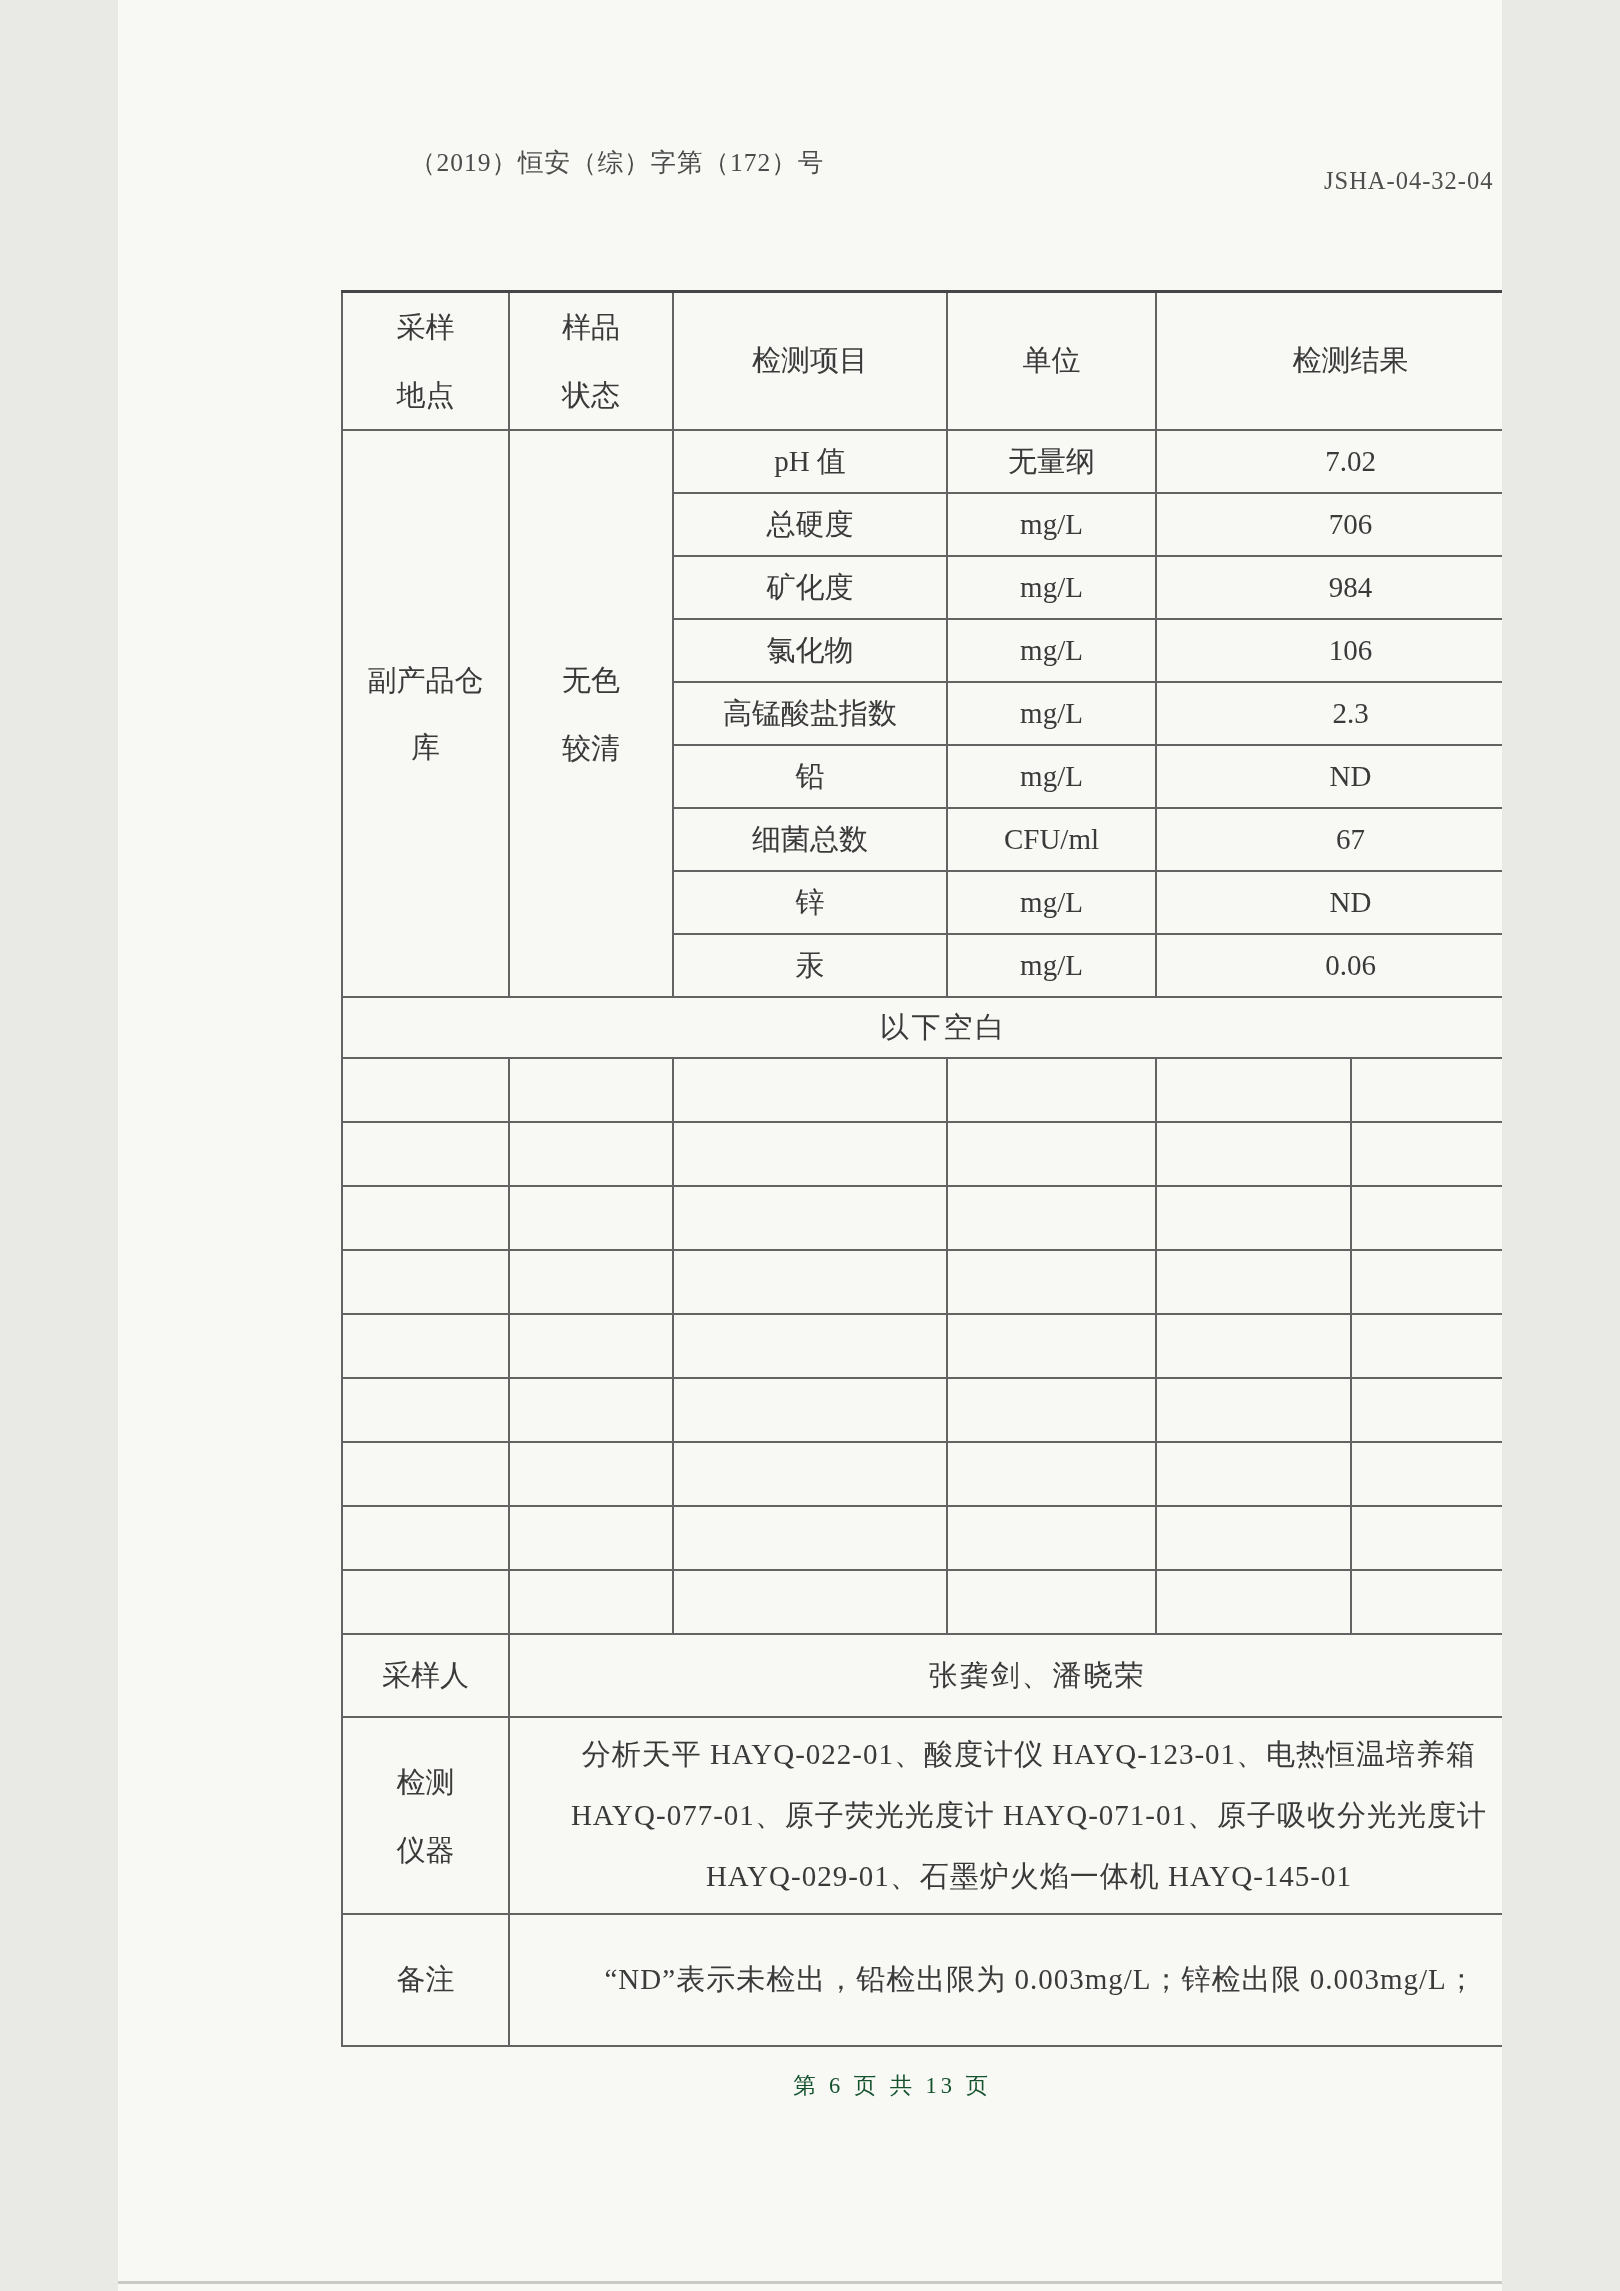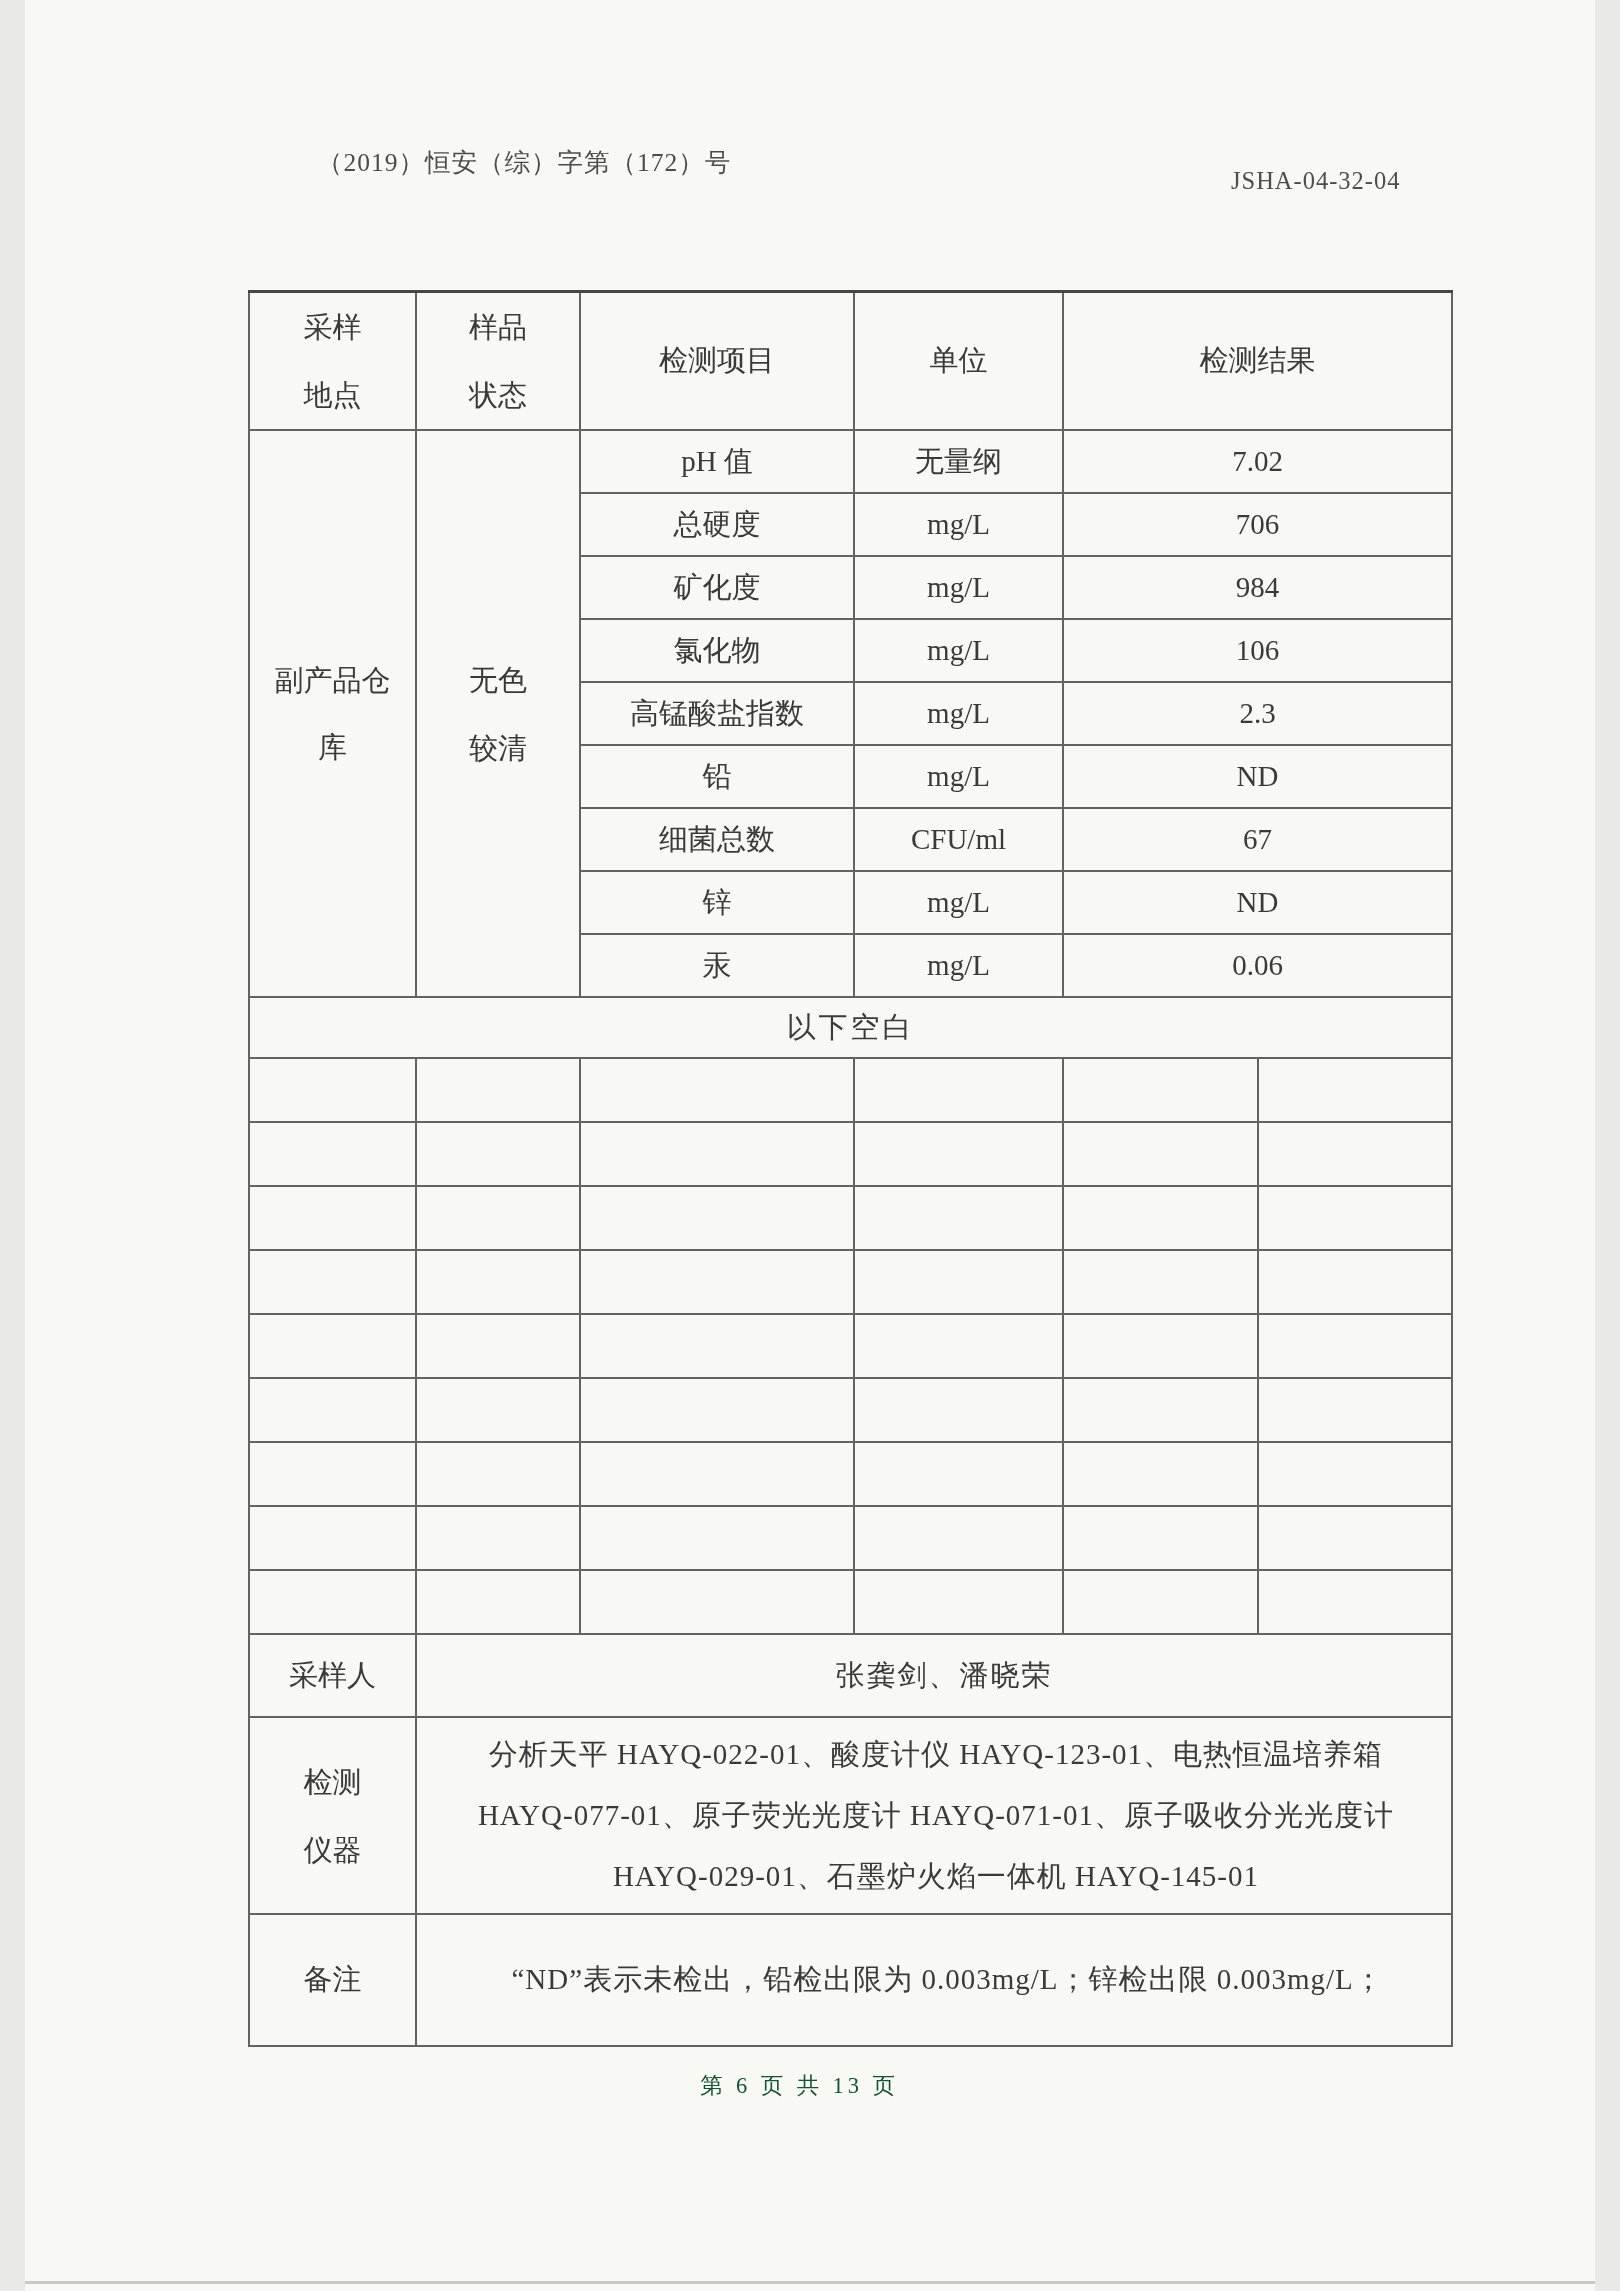--- a/index.html
+++ b/index.html
@@ -7,21 +7,21 @@
     --ink:#3a3a3a;
     --ink-dark:#262626;
     --line:#636363;
     --line-outer:#464646;
   }
   *{margin:0;padding:0;box-sizing:border-box;}
   html,body{background:#e9e9e6;}
   body{font-family:"Liberation Serif","DejaVu Serif",serif;color:var(--ink);}
   .page{
     position:relative;
-    width:1570px;height:2292px;
+    width:1384px;height:2292px;
     background:var(--paper);
     overflow:hidden;
     margin:0 auto;
   }
   
   .ref-left{
     position:absolute;left:292px;top:145px;
     font-size:25.5px;letter-spacing:1px;color:#4b4b4b;
   }
   .ref-right{

